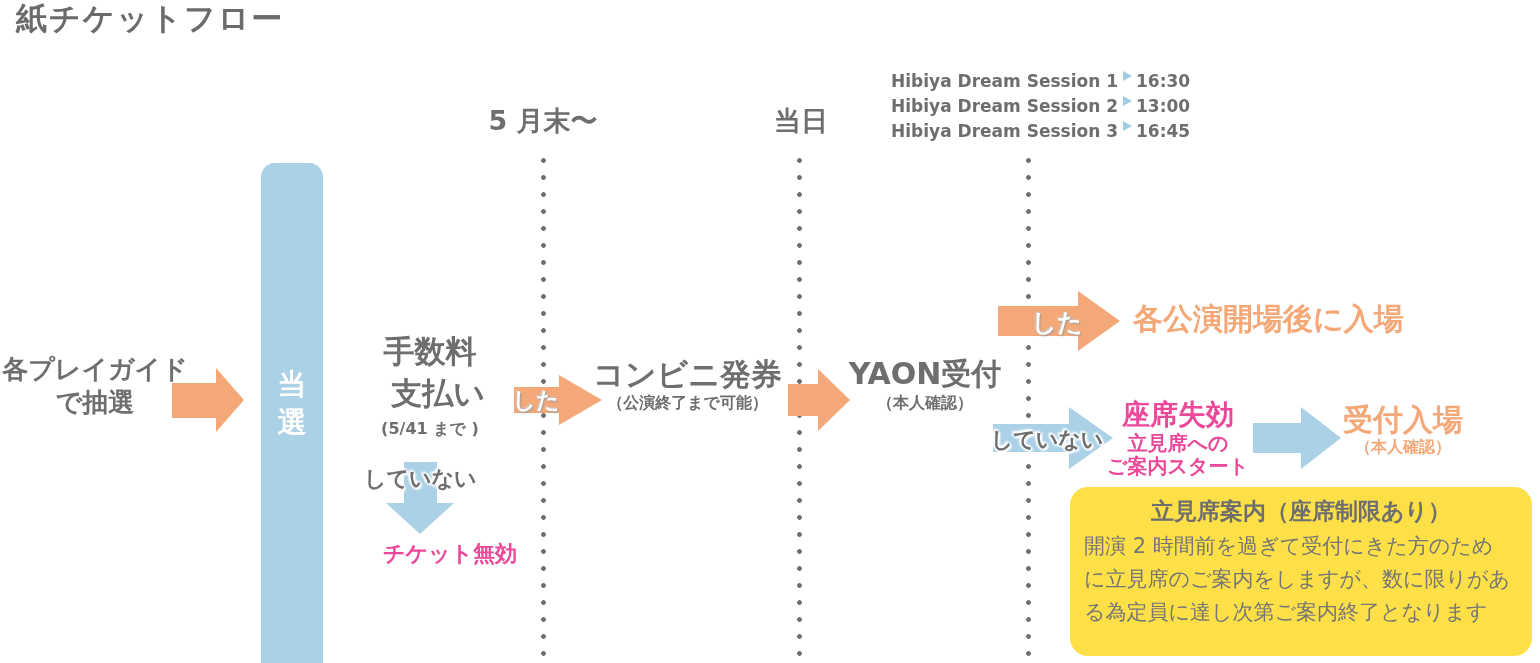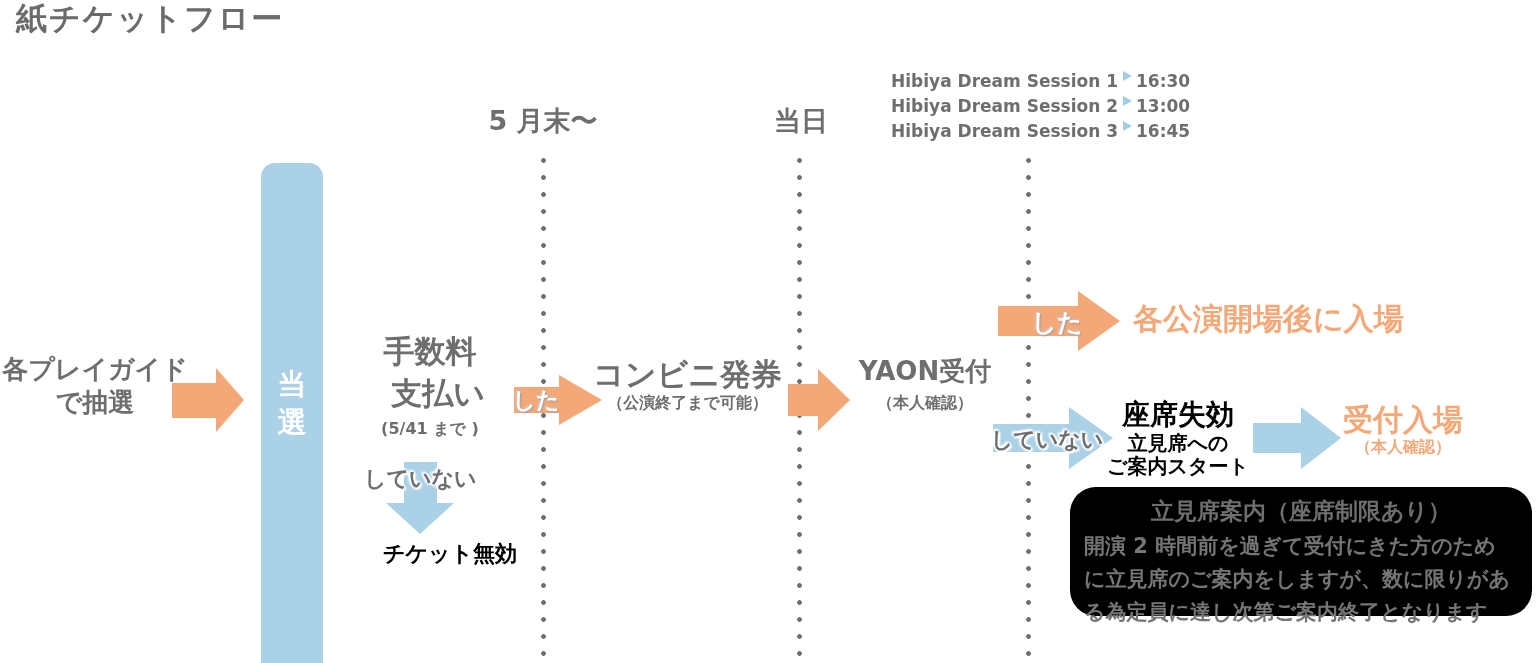--- a/index.html
+++ b/index.html
@@ -3,21 +3,21 @@
 <meta charset="utf-8">
 <style>
   html,body { margin:0; padding:0; background:#ffffff; }
   .canvas {
     position:relative; width:1540px; height:663px; background:#ffffff;
     font-family:"DejaVu Sans", sans-serif; color:#6E6E6E; overflow:hidden;
   }
   .t { position:absolute; white-space:nowrap; font-weight:bold; }
   .center { text-align:center; }
   .orange-text { color:#F4A877; }
-  .blue-text { color:#000000;text-align:center; }
+  .blue-text { color:#ec4899;text-align:center; }
   .note { font-weight:600; font-size:16px; }
 
   .dotline {
     position:absolute; width:5px;
     background-image:radial-gradient(circle, #6F6F6F 2px, rgba(111,111,111,0) 2.8px);
     background-size:5px 17px; background-repeat:repeat-y;
   }
 
   .tail { position:absolute; }
   .o-bg { background:#F4A877; }
@@ -50,25 +50,25 @@
 
   .sessions { position:absolute; left:891px; top:71px; }
   .session-row { display:flex; align-items:flex-start; height:25px; font-size:17px; font-weight:bold; color:#6E6E6E; }
   .play-icon {
     display:inline-block; width:0; height:0;
     border-left:9px solid #A3CDE5; border-top:5px solid transparent; border-bottom:5px solid transparent;
     margin:0 4px 0 5px;
   }
 
   .infobox {
-    position:absolute; left:1070px; top:487px; width:462px; height:129px;
-    background:#000000; border-radius:26px;
+    position:absolute; left:1070px; top:487px; width:462px; height:169px;
+    background:#fde047; border-radius:18px;
   }
   .infobox-title { margin-top:9px; text-align:center; font-size:23px; font-weight:bold; color:#6E6E6E; white-space:nowrap; }
-  .infobox-body { margin:3px 0 0 14px; font-size:21px; font-weight:700; line-height:33px; color:#757575; }
+  .infobox-body { margin:3px 0 0 14px; font-size:21px; font-weight:400; line-height:33px; color:#757575; }
   .infobox-body div { white-space:nowrap; }
 </style>
 </head>
 <body>
 
 <div class="canvas">
 
   <div class="t" style="left:16px; top:-2px; font-size:31px; letter-spacing:2px; color:#6B6B6B;">紙チケットフロー</div>
 
   <div class="t center" style="left:433px; top:103px; width:220px; font-size:27px;">5 月末〜</div>
@@ -128,21 +128,21 @@
   <div class="t center blue-text" style="left:335px; top:539px; width:230px; font-size:22px;">チケット無効</div>
 
   <div class="t center" style="left:575px; top:354px; width:225px; font-size:31px;">コンビニ発券</div>
   <div class="t center note" style="left:575px; top:393px; width:225px;">（公演終了まで可能）</div>
 
   <div>
     <div class="tail o-bg" style="left:788px; top:384px; width:30px; height:32px;"></div>
     <div class="head-r" style="left:818px; top:369px; border-top-width:31px; border-bottom-width:31px; border-left-width:32px;"></div>
   </div>
 
-  <div class="t center" style="left:840px; top:354px; width:170px; font-size:26px;">YAON受付</div>
+  <div class="t center" style="left:840px; top:354px; width:170px; font-size:30px;">YAON受付</div>
   <div class="t center note" style="left:840px; top:393px; width:170px;">（本人確認）</div>
 
   <div>
     <div class="tail o-bg" style="left:998px; top:306px; width:80px; height:30px;"></div>
     <div class="head-r" style="left:1078px; top:291px; border-top-width:30px; border-bottom-width:30px; border-left-width:42px;"></div>
     <div class="t center lbl-white" style="left:1012px; top:306px; width:90px; font-size:25px;">した</div>
   </div>
   <div class="t orange-text" style="left:1133px; top:299px; font-size:30px;">各公演開場後に入場</div>
 
   <div>

